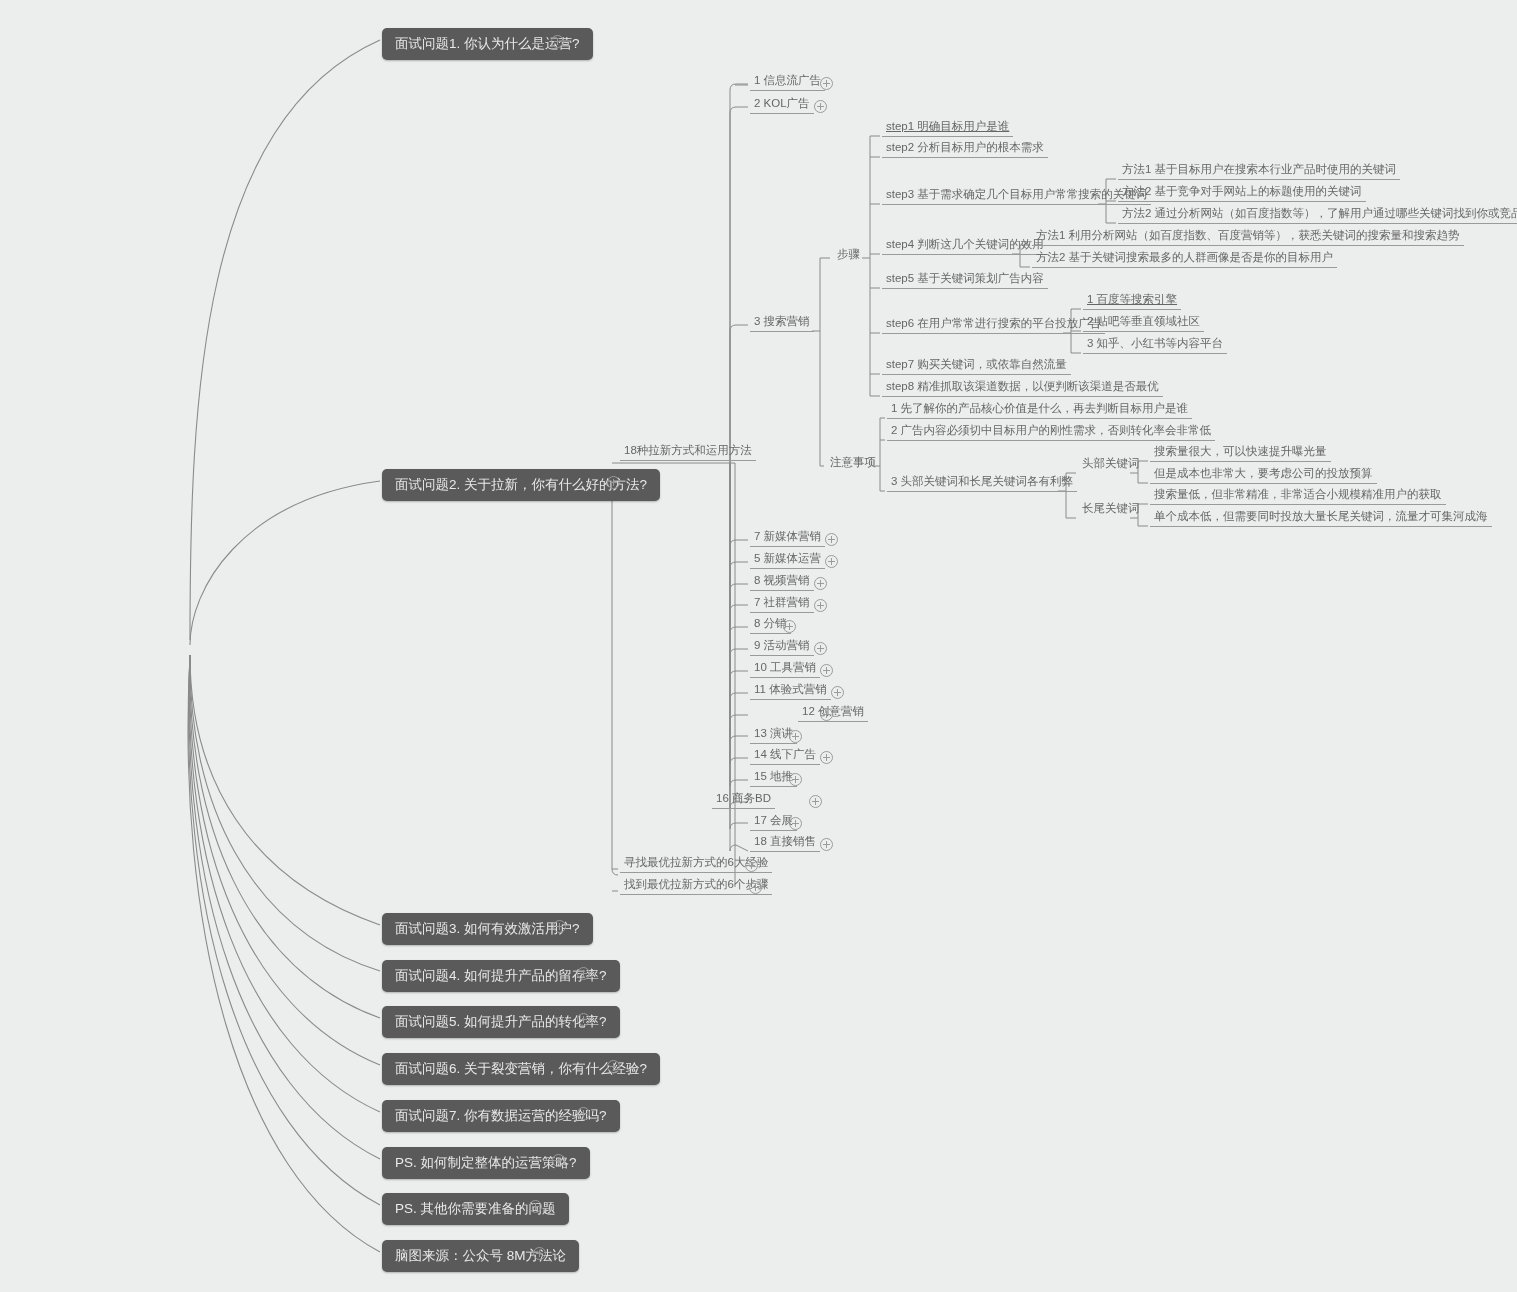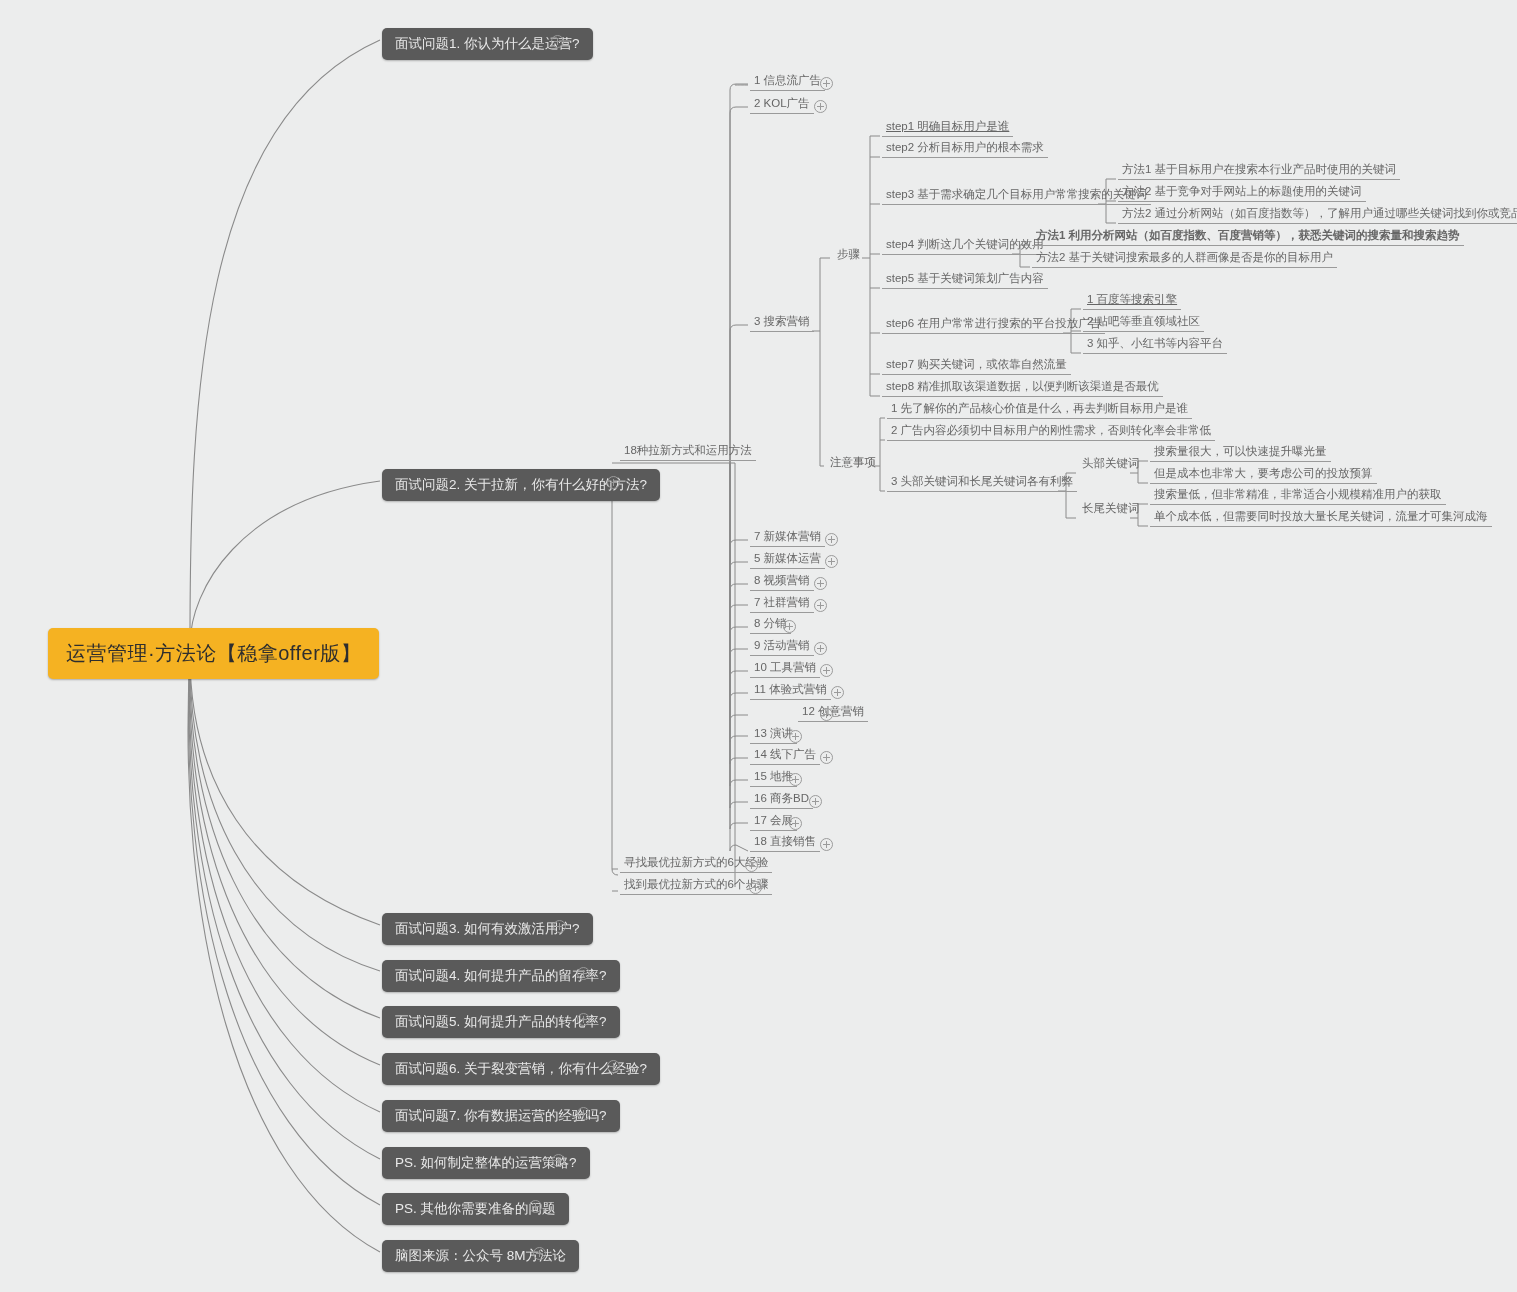--- a/index.html
+++ b/index.html
@@ -199,23 +199,20 @@
       <path d="M1138,461 L1148,461"></path>
       <path d="M1138,483 L1148,483"></path>
 
       <path d="M1130,518 L1138,518"></path>
       <path d="M1138,504 L1138,526"></path>
       <path d="M1138,504 L1148,504"></path>
       <path d="M1138,526 L1148,526"></path>
     </g>
   </svg>
 
-  <div class="root-node" style="left:48px; top:628px;">
-    <span>运营管理·方法论【稳拿offer版】</span>
-  </div>
 
   <div class="dark-node" style="left:382px; top:28px;">
     <span>面试问题1. 你认为什么是运营?</span>
   </div>
   <div class="plus" style="left:551px; top:35px;"></div>
 
   <div class="dark-node" style="left:382px; top:469px;">
     <span>面试问题2. 关于拉新，你有什么好的方法?</span>
   </div>
 
@@ -342,21 +339,21 @@
   <div class="text-node" style="left:750px; top:746px;">
     <span>14 线下广告</span>
   </div>
   <div class="plus" style="left:820px; top:751px;"></div>
 
   <div class="text-node" style="left:750px; top:768px;">
     <span>15 地推</span>
   </div>
   <div class="plus" style="left:789px; top:773px;"></div>
 
-  <div class="text-node" style="left:750px; top:790px;">
+  <div class="text-node" style="left:712px; top:790px;">
     <span>16 商务BD</span>
   </div>
   <div class="plus" style="left:809px; top:795px;"></div>
 
   <div class="text-node" style="left:750px; top:812px;">
     <span>17 会展</span>
   </div>
   <div class="plus" style="left:789px; top:817px;"></div>
 
   <div class="text-node" style="left:750px; top:833px;">
@@ -399,21 +396,21 @@
   <div class="text-node" style="left:1118px; top:161px;">
     <span>方法1 基于目标用户在搜索本行业产品时使用的关键词</span>
   </div>
   <div class="text-node" style="left:1118px; top:183px;">
     <span>方法2 基于竞争对手网站上的标题使用的关键词</span>
   </div>
   <div class="text-node" style="left:1118px; top:205px;">
     <span>方法2 通过分析网站（如百度指数等），了解用户通过哪些关键词找到你或竞品</span>
   </div>
 
-  <div class="text-node" style="left:1032px; top:227px;font-weight:bold;">
+  <div class="text-node" style="left:1032px; top:227px;">
     <span>方法1 利用分析网站（如百度指数、百度营销等），获悉关键词的搜索量和搜索趋势</span>
   </div>
   <div class="text-node" style="left:1032px; top:249px;">
     <span>方法2 基于关键词搜索最多的人群画像是否是你的目标用户</span>
   </div>
 
   <div class="text-node" style="left:1083px; top:291px;text-decoration:underline;">
     <span>1 百度等搜索引擎</span>
   </div>
   <div class="text-node" style="left:1083px; top:313px;">

